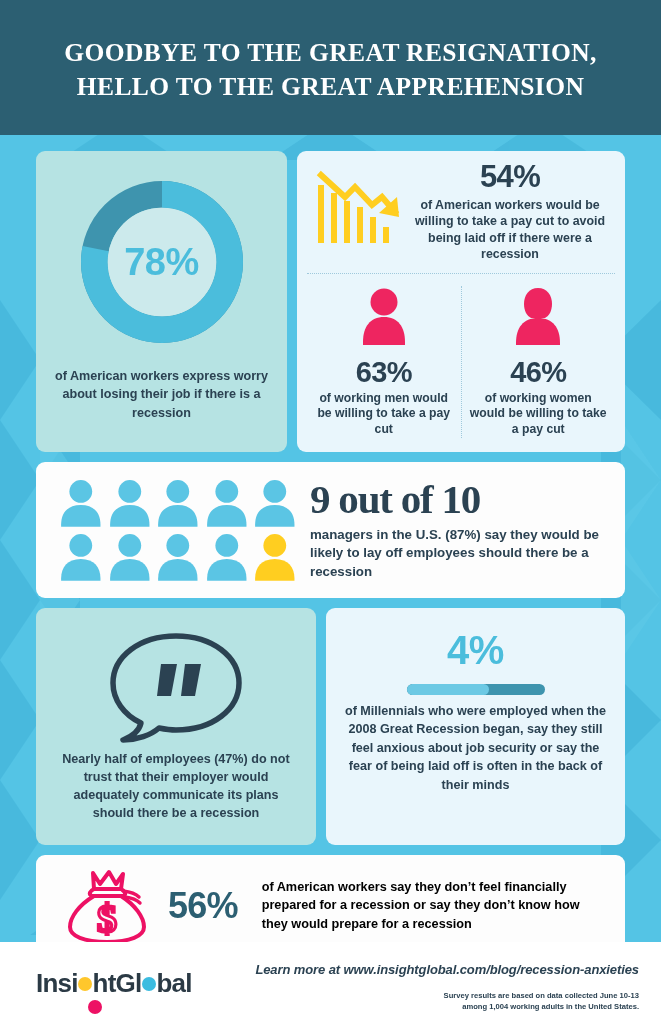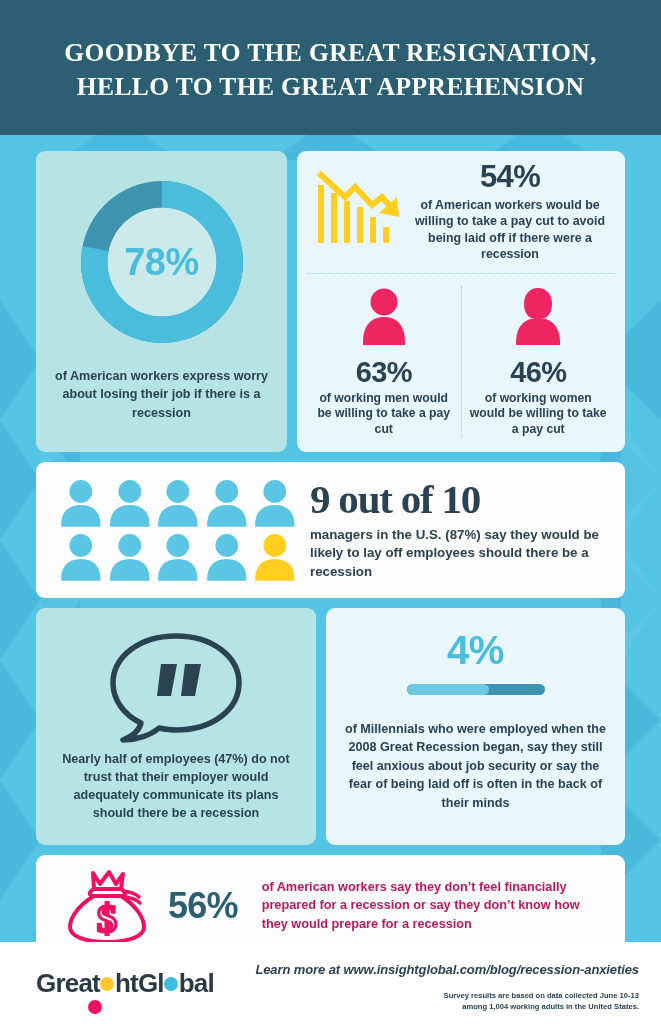--- a/index.html
+++ b/index.html
@@ -217,21 +217,21 @@
     background: #3E94AE;
     margin-top: 14px;
     overflow: hidden;
   }
   #millennial-bar-fill {
     height: 100%;
     background: #6CC9E4;
     border-radius: 6px;
   }
   #millennial-caption {
-    margin-top: 25px;
+    margin-top: 7px;
     text-align: center;
     font-size: 12.6px;
     line-height: 1.47;
     color: #2B4252;
     font-weight: 600;
   }
 
   
   #row4 {
     margin-top: 10px;
@@ -247,21 +247,21 @@
     font-weight: bold;
     color: #2C5F72;
     letter-spacing: -0.8px;
     flex: none;
     padding-right: 14px;
   }
   #bag-text {
     flex: 1;
     font-size: 12.7px;
     line-height: 1.45;
-    color: #be185d;
+    color: #000000;
     font-weight: 600;
   }
 
   
   #footer {
     position: absolute;
     left: 0; right: 0; bottom: 0;
     height: 82px;
     background: #FFFFFF;
     z-index: 4;
@@ -523,21 +523,21 @@
         </svg>
       </div>
       <div id="bag-pct">56%</div>
       <div id="bag-text">of American workers say they don’t feel financially prepared for a recession or say they don’t know how they would prepare for a recession</div>
     </div>
 
   </div>
 
   <div id="footer">
     <div id="logo">
-      <div id="logo-text"><span>Great</span><span class="logo-dot" id="logo-dot-yellow"></span><span>ht</span><span>Gl</span><span class="logo-dot" id="logo-dot-cyan"></span><span>bal</span><span class="logo-dot" id="logo-dot-pink"></span></div>
+      <div id="logo-text"><span>Insi</span><span class="logo-dot" id="logo-dot-yellow"></span><span>ht</span><span>Gl</span><span class="logo-dot" id="logo-dot-cyan"></span><span>bal</span><span class="logo-dot" id="logo-dot-pink"></span></div>
     </div>
     <div id="footer-right">
       <div id="learn-more">Learn more at www.insightglobal.com/blog/recession-anxieties</div>
       <div id="survey-note">
         <div>Survey results are based on data collected June 10-13</div>
         <div>among 1,004 working adults in the United States.</div>
       </div>
     </div>
   </div>
 

